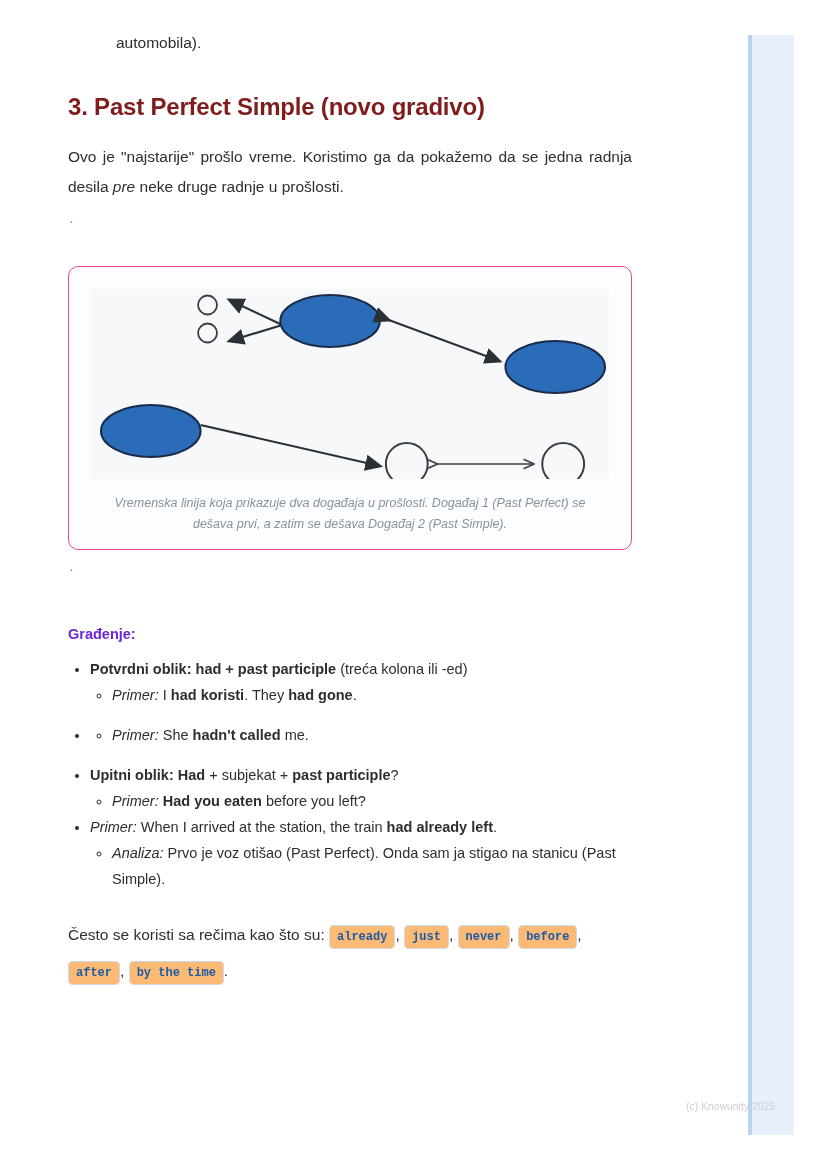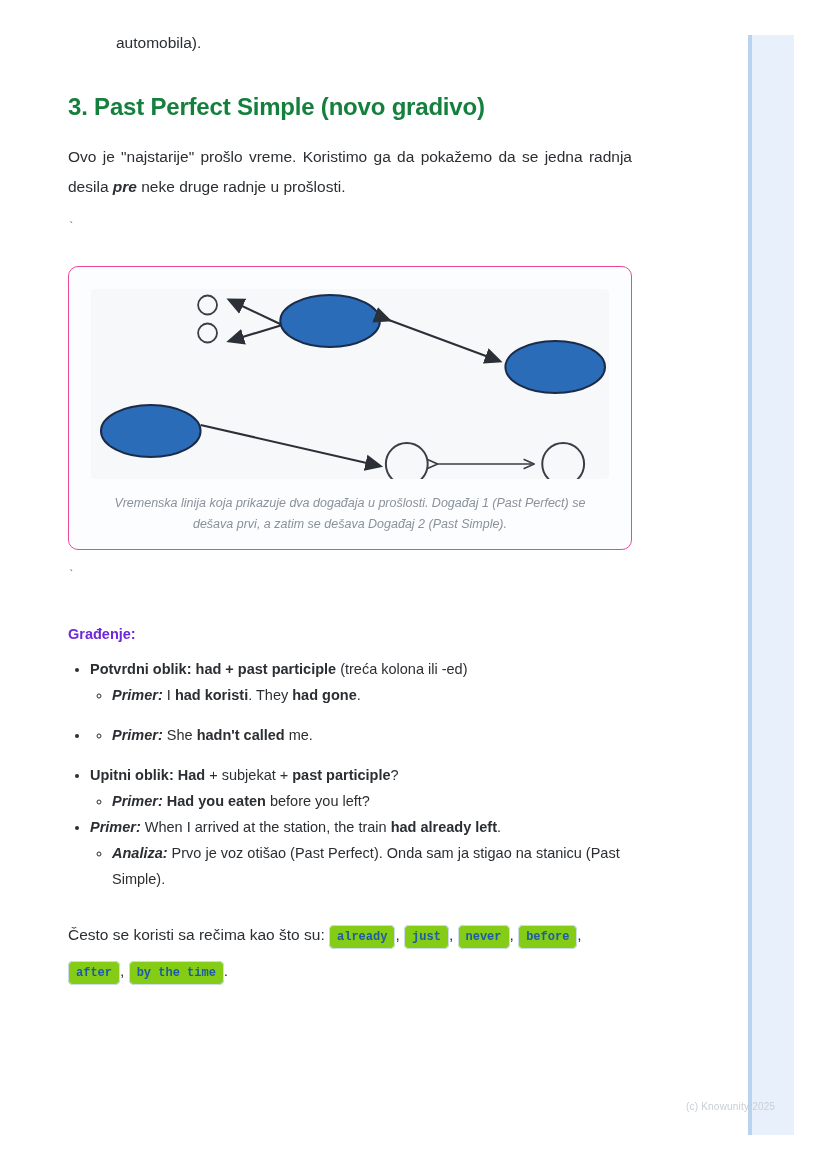--- a/index.html
+++ b/index.html
@@ -42,21 +42,21 @@
   .top-line {
     margin: 0 0 0 48px;
     font-size: 15.5px;
     line-height: 25px;
     color: #2b2f33;
   }
 
   h2.section-heading {
     font-size: 24px;
     font-weight: bold;
-    color: #15803d;
+    color: #7f1d1d;
     margin: 38px 0 20px 0;
     letter-spacing: -0.2px;
     line-height: 1.2;
   }
 
   p.body-text {
     font-size: 15.5px;
     line-height: 30px;
     margin: 0 0 0 0;
     text-align: justify;
@@ -123,39 +123,39 @@
   ul.sub-list {
     margin: 0;
     padding-left: 22px;
     list-style: circle;
   }
   ul.sub-list > li {
     font-size: 14.5px;
     line-height: 26px;
   }
   b { font-weight: bold; }
-  i, em { font-style: italic; font-weight: bold; }
+  i, em { font-style: italic; }
 
   p.usage {
     font-size: 15.5px;
     line-height: 30px;
     text-align: justify;
     margin: 30px 0 16px 0;
   }
 
   p.final-line {
     font-size: 15.5px;
     line-height: 34px;
     margin: 26px 0 0 0;
   }
 
   code.chip {
     font-family: "Liberation Mono", monospace;
     font-size: 12px;
-    background: #84cc16;
+    background: #fdba74;
     border: 1px solid #ccdcee;
     border-radius: 5px;
     color: #1d5ba6;
     padding: 4px 7px;
     font-weight: bold;
     white-space: nowrap;
   }
 
   #watermark {
     position: absolute;

